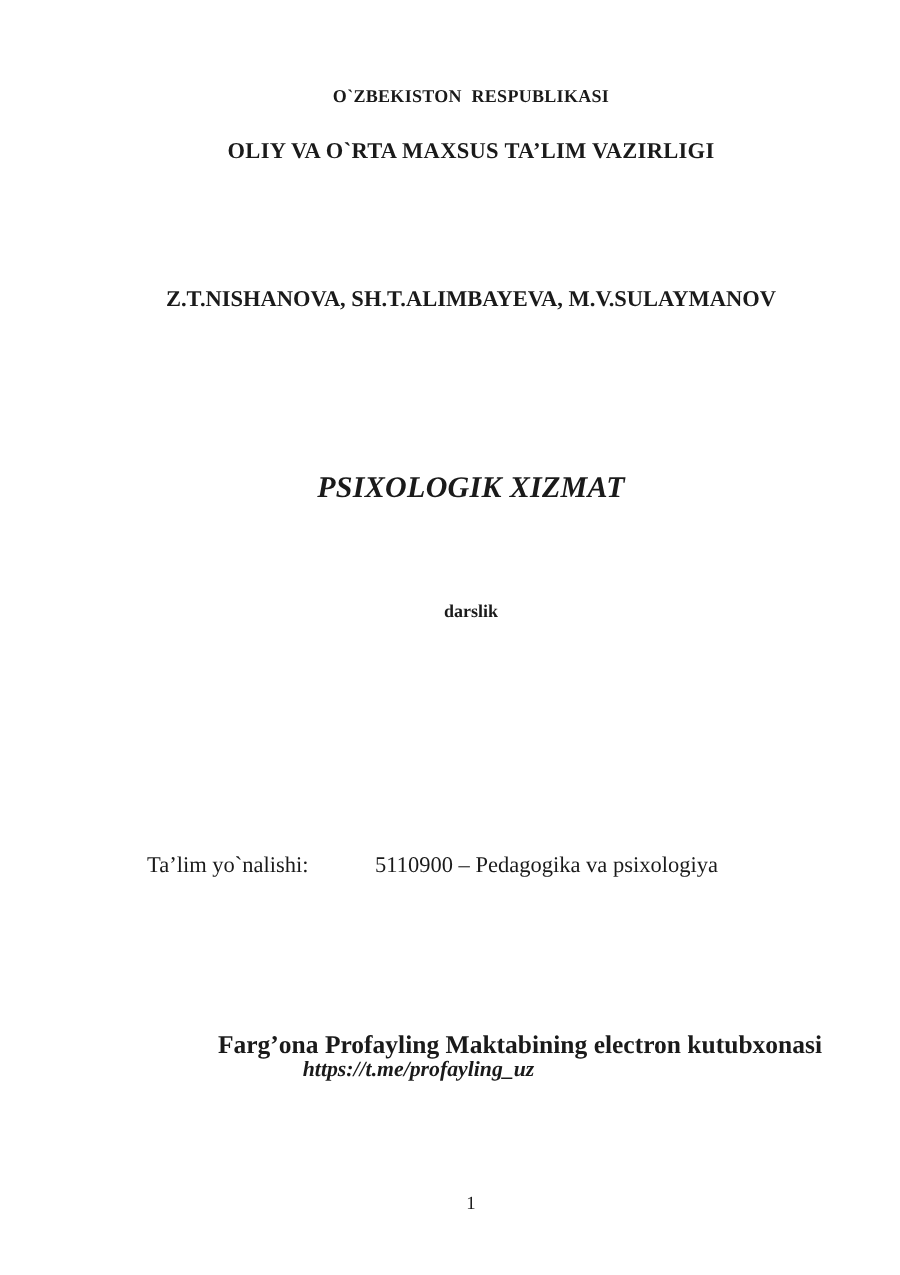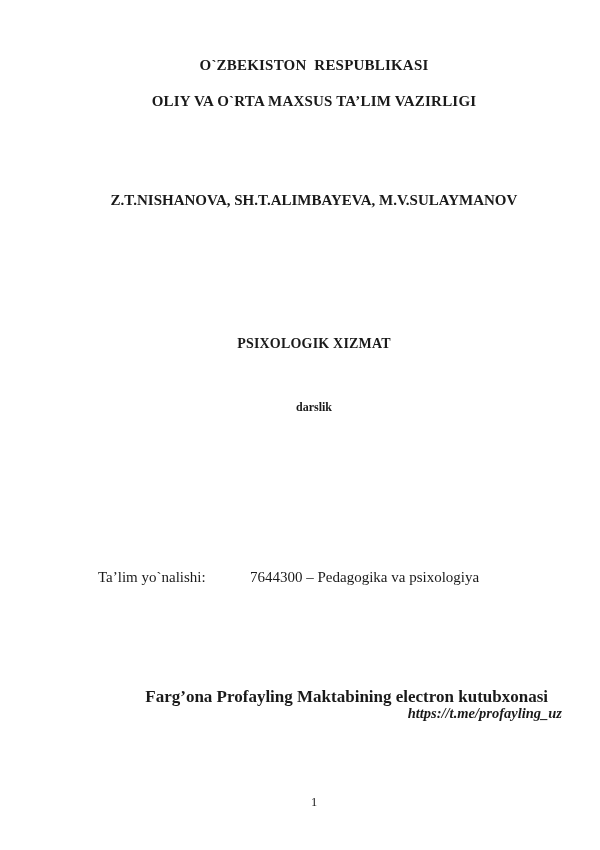--- a/index.html
+++ b/index.html
@@ -16,40 +16,40 @@
   }
   .abs { position: absolute; }
   .centered {
     left: 28px;
     width: 572px;
     text-align: center;
   }
   .bold { font-weight: bold; }
   .caps-spaced { letter-spacing: 0.2px; white-space: pre-wrap; }
 
-  .republic-header   { top: 57px;  font-size: 15px; }
+  .republic-header   { top: 57px;  font-size: 12px; }
   .ministry-header   { top: 93px;  font-size: 15px; }
   .authors-line      { top: 192px; font-size: 15px; }
-  .book-title        { top: 336px; font-size: 14px; letter-spacing: 0.2px; }
+  .book-title        { top: 314px; font-size: 20px; letter-spacing: 0.2px; font-style: italic; }
   .book-subtitle     { top: 400px; font-size: 12px; }
 
   .field-row { left: 98px; width: 470px; font-size: 15px; }
   .field-row-1 { top: 502px; }
   .field-row-2 { top: 535px; }
   .field-row-3 { top: 569px; }
   .field-label { display: inline-block; width: 152px; }
   .field-value { display: inline; }
 
   .library-name {
     top: 687px; left: 0; width: 548px;
     text-align: right; font-size: 17px;
   }
   .library-link {
-    top: 705px; left: 16px; width: 546px;
-    text-align: right; font-size: 14.5px;
+    top: 705px; left: 6px; width: 546px;
+    text-align: center; font-size: 14.5px;
     font-style: italic; font-weight: bold;
     color: #1a1a1a; text-decoration: none;
     display: block;
   }
   .imprint     { top: 743px; font-size: 15px; }
   .page-number { top: 795px; font-size: 12.5px; }
 </style>
 </head>
 <body>
 
@@ -61,21 +61,21 @@
 
   <div class="abs centered bold caps-spaced ministry-header">OLIY VA O`RTA MAXSUS TA’LIM VAZIRLIGI</div>
 
   <div class="abs centered bold book-title">PSIXOLOGIK XIZMAT</div>
 
   <div class="abs centered bold book-subtitle">darslik</div>
 
 
 
   <div class="abs field-row field-row-3">
-    <span class="field-label">Ta’lim yo`nalishi:</span><span class="field-value">7644300 – Pedagogika va psixologiya</span>
+    <span class="field-label">Ta’lim yo`nalishi:</span><span class="field-value">5110900 – Pedagogika va psixologiya</span>
   </div>
 
   <div class="abs bold library-name">Farg’ona Profayling Maktabining electron kutubxonasi</div>
 
   <a href="#" class="abs library-link">https://t.me/profayling_uz</a>
 
 
   <div class="abs centered page-number">1</div>
 
 </div>

